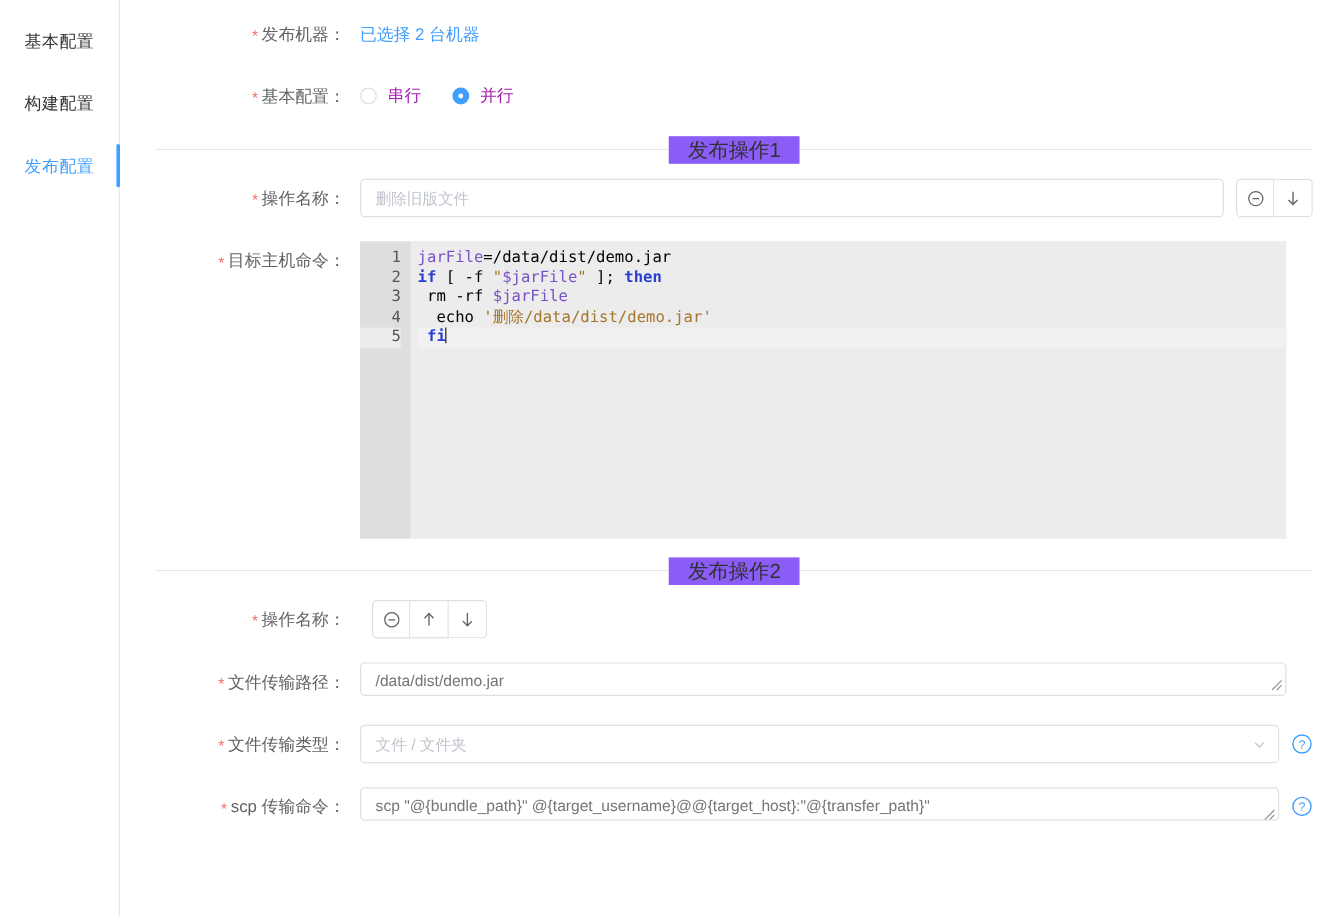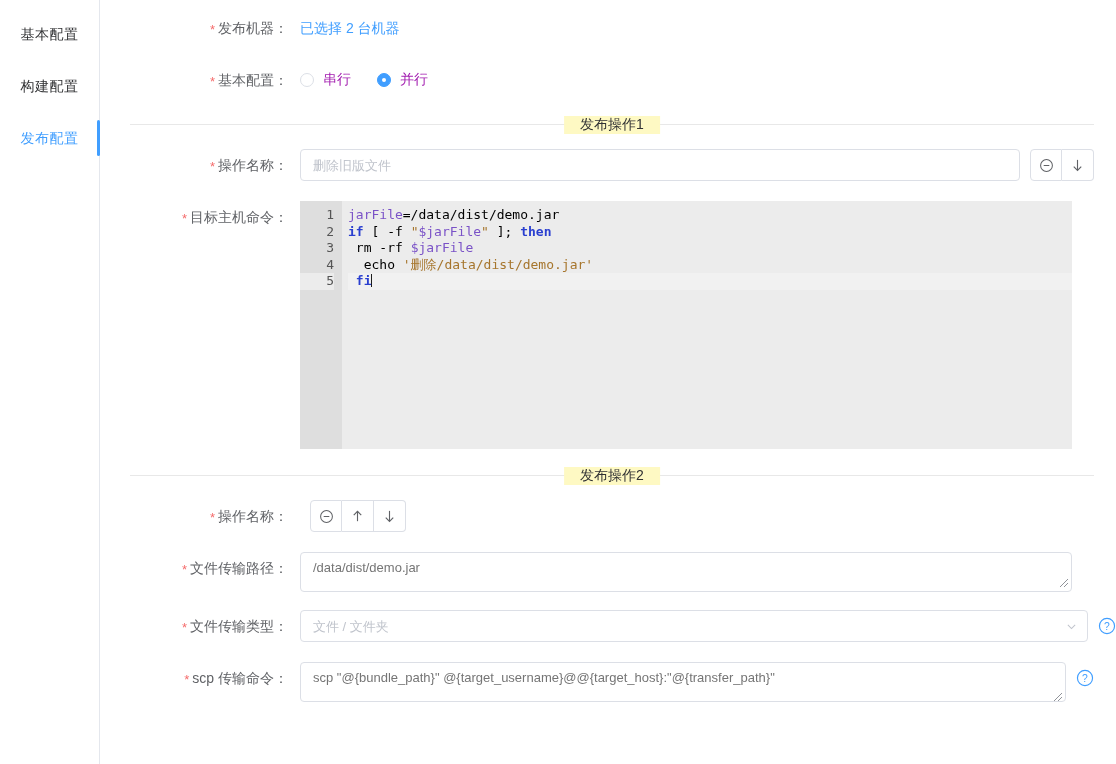--- a/index.html
+++ b/index.html
@@ -97,21 +97,21 @@
   }
 
   .ta {
     border: 1px solid #dcdfe6;
     border-radius: 4px;
     background: #fff;
     padding: 5px 12px;
     font-size: 13px;
     color: #c0c4cc;
     width: 100%;
-    height: 40px;
+    height: 28px;
     line-height: 20px;
     resize: none;
     font-family: "Liberation Sans", sans-serif;
     outline: none;
     overflow: hidden;
   }
   .resize-h {
     position: absolute; right: 3px; bottom: 3px;
     width: 12px; height: 12px; pointer-events: none;
   }
@@ -137,23 +137,23 @@
   .divider {
     position: relative;
     height: 1px;
     background: #e8e8e8;
     margin: 26px 0 24px 0;
   }
   .divider .dtext {
     position: absolute;
     left: 50%; top: 50%;
     transform: translate(-50%, -50%);
-    background: #fef9c3;
+    background: #8b5cf6;
     padding: 0 16px;
-    font-size: 14px;
+    font-size: 17px;
     color: #303133;
     white-space: nowrap;
   }
 
   
   .btn-grp { display: flex; margin-left: 10px; flex: none; }
   .opbtn {
     width: 32px; height: 32px;
     border: 1px solid #dcdfe6;
     background: #fff;
@@ -349,21 +349,21 @@
       </div>
       <div class="fieldwrap" style="padding-right:22px; position:relative;">
         <textarea class="ta" rows="1" placeholder="/data/dist/demo.jar" style=""></textarea>
         <svg class="resize-h" viewBox="0 0 12 12" style="right:25px;bottom:4px;">
           <line x1="11" y1="3" x2="3" y2="11" stroke="#909399" stroke-width="1"></line>
           <line x1="11" y1="7" x2="7" y2="11" stroke="#909399" stroke-width="1"></line>
         </svg>
       </div>
     </div>
 
-    <div class="form-row" style="">
+    <div class="form-row" style="padding-right:22px;">
       <div class="lbl">
         <span class="req">*</span><span>文件传输类型</span><span class="colon">：</span>
       </div>
       <div class="fieldwrap">
         <div class="select" style="flex:1;">
           <input class="inp" type="text" readonly="" placeholder="文件 / 文件夹" style="">
           <span class="caret">
             <svg width="13" height="13" viewBox="0 0 16 16" fill="none">
                 <polyline points="3.5,6 8,10.5 12.5,6" stroke="#c0c4cc" stroke-width="1.3" fill="none"></polyline>
               </svg>

